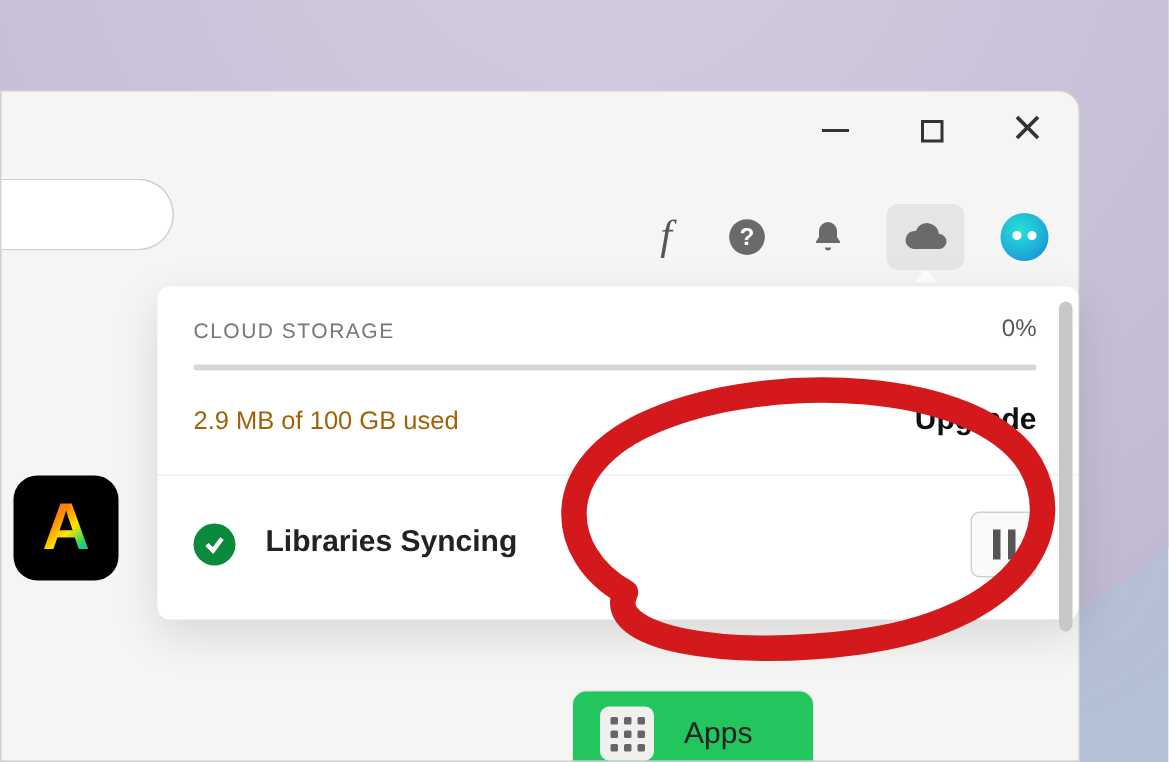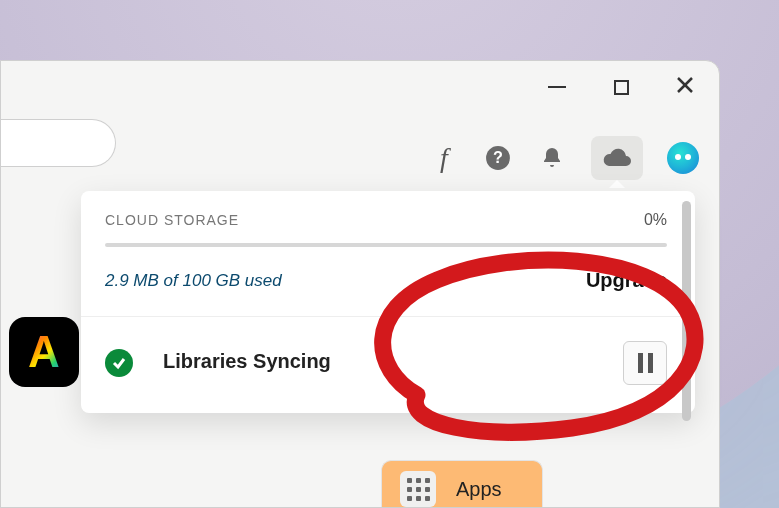--- a/index.html
+++ b/index.html
@@ -98,21 +98,21 @@
   }
   .app-icon span {
     font-size:44px; font-weight:800;
     background: linear-gradient(135deg,#ff3b8d 0%,#ff8a00 35%,#ffe600 55%,#28d26c 75%,#2a8cff 100%);
     -webkit-background-clip:text; background-clip:text; color:transparent;
   }
   .app-label { font-size:19px; color:#222; width:90px; text-align:left; margin-left:-10px;}
 
   
   .panel {
-    position:absolute; left:80px; top:130px;
+    position:absolute; left:104px; top:130px;
     width:614px;
     background:#fff;
     border-radius:8px;
     box-shadow: 0 10px 30px rgba(0,0,0,0.12);
     z-index:4;
   }
   .panel-scrollbar {
     position:absolute; right:0; top:0; width:10px; height:100%;
     background:transparent;
   }
@@ -120,24 +120,24 @@
     position:absolute; right:4px; top:10px; width:9px; height:220px;
     background:#c8c8c8; border-radius:6px;
   }
 
   .storage-section { padding: 20px 28px 24px 24px; border-bottom:1px solid #eee;}
   .storage-row1 { display:flex; justify-content:space-between; align-items:center; margin-bottom:14px;}
   .storage-label { font-size:14px; letter-spacing:1px; color:#777; }
   .storage-pct { font-size:16px; color:#555; }
   .progress-track { height:4px; background:#d7d7d7; border-radius:3px; margin-bottom:22px;}
   .storage-row2 { display:flex; justify-content:space-between; align-items:center;}
-  .storage-used { font-size:17px; color:#0c4a6e;font-style:italic; }
+  .storage-used { font-size:17px; color:#a16207; }
   .upgrade { font-size:20px; font-weight:700; color:#111; cursor:pointer;}
 
-  .sync-section { padding: 24px 28px 28px 24px; display:flex; align-items:center; gap:30px;}
+  .sync-section { padding: 24px 28px 28px 24px; display:flex; align-items:center; gap:20px;}
   .status-check {
     width:28px; height:28px; border-radius:50%; background:#0a8a3a;
     display:flex; align-items:center; justify-content:center; flex-shrink:0;
   }
   .status-check svg { width:16px; height:16px; stroke:#fff; stroke-width:3; fill:none;}
   .sync-text { flex:1; }
   .sync-title { font-size:20px; font-weight:600; color:#222; margin-bottom:4px;}
   .sync-sub { font-size:16px; color:#777; }
   .pause-btn {
     width:44px; height:44px; border:1px solid #d0d0d0; border-radius:6px;
@@ -150,21 +150,21 @@
   .anno {
     position:absolute; left:362px; top:240px;
     width:345px; height:200px; z-index:6; pointer-events:none;
   }
   .anno svg { width:100%; height:100%; overflow:visible;}
 
   
   .apps-bar {
     position:absolute; left:380px; bottom:0;
     display:flex; align-items:center; gap:20px;
-    background:#fdba74; border:1px solid #e3e3e3; border-bottom:none;
+    background:#22c55e; border:1px solid #e3e3e3; border-bottom:none;
     border-top-left-radius:10px; border-top-right-radius:10px;
     padding: 10px 40px 0 18px;
   }
   .apps-grid {
     width:36px; height:36px; background:#f0f0ef; border-radius:6px;
     display:grid; grid-template-columns:repeat(3,5px); grid-template-rows:repeat(3,5px);
     gap:4px; align-content:center; justify-content:center;
   }
   .apps-grid i { width:5px; height:5px; background:#666; border-radius:1px;}
   .apps-label { font-size:20px; color:#222; font-weight:500;}

